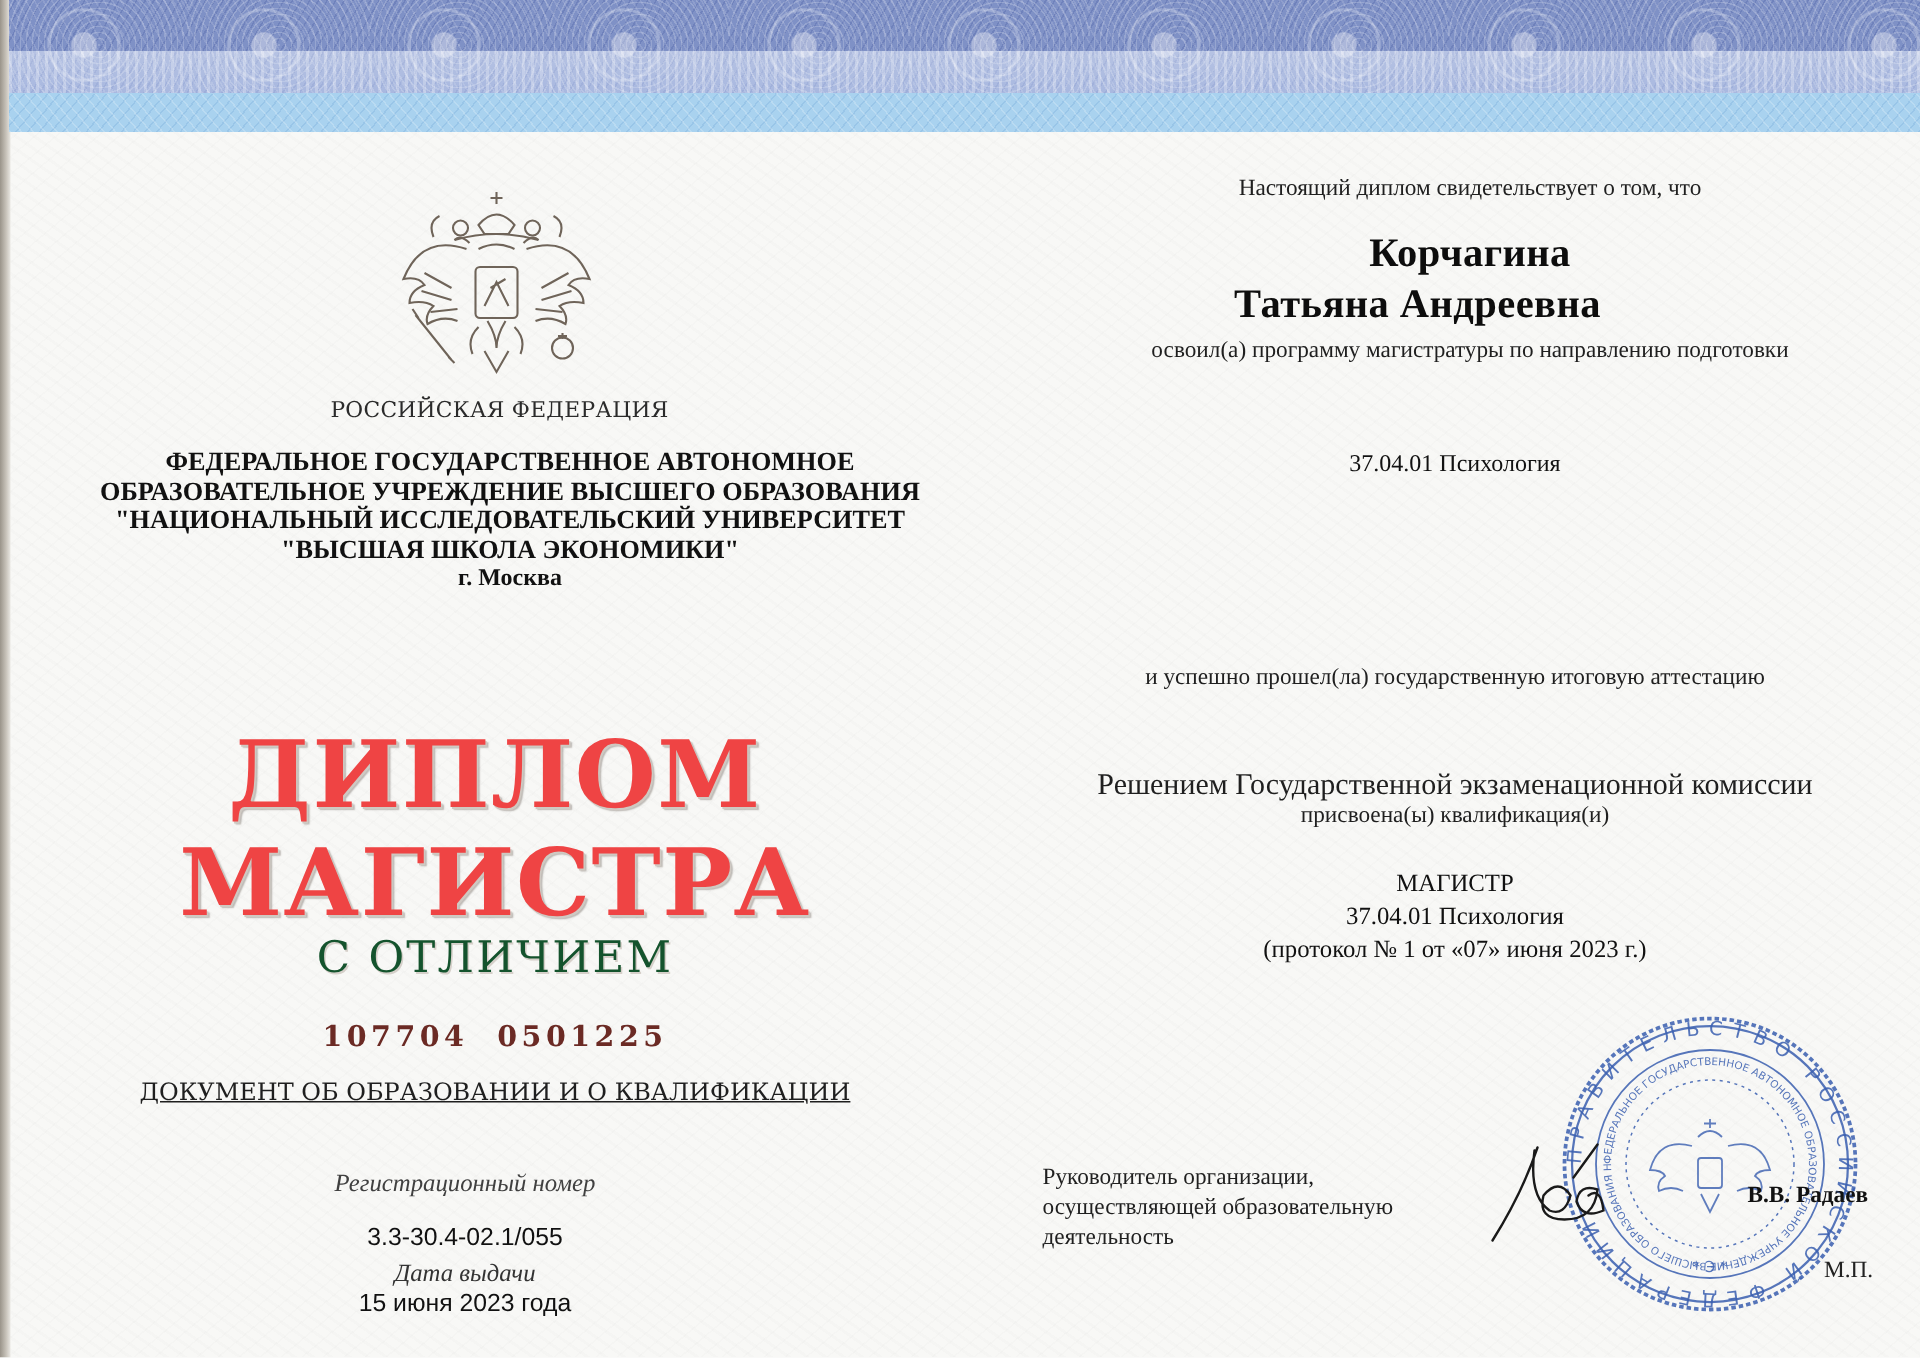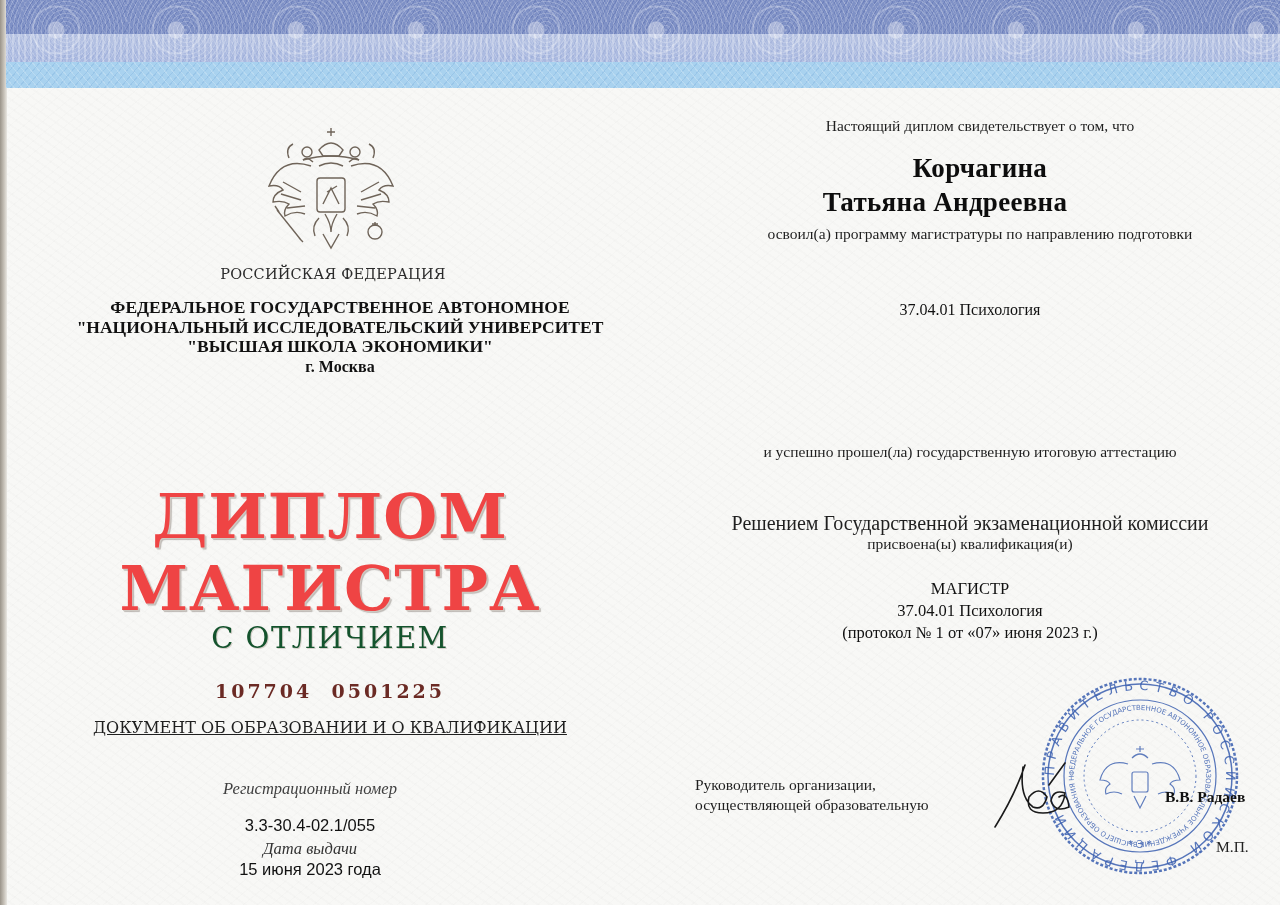--- a/index.html
+++ b/index.html
@@ -151,20 +151,21 @@
     <path d="M60 112 l8 14 l8 -14"></path>
     <path d="M14 88 l24 30 M12 84 l4 6 M36 116 l4 4"></path>
     <circle cx="112" cy="110" r="7"></circle>
       <path d="M112 100 v4 M109 102 h6"></path>
   </g>
 </svg>
 <div class="center rf-label">РОССИЙСКАЯ ФЕДЕРАЦИЯ</div>
 
 <div class="center inst">
   <div>ФЕДЕРАЛЬНОЕ ГОСУДАРСТВЕННОЕ АВТОНОМНОЕ</div>
+  <div>ОБРАЗОВАТЕЛЬНОЕ УЧРЕЖДЕНИЕ ВЫСШЕГО ОБРАЗОВАНИЯ</div>
   <div>"НАЦИОНАЛЬНЫЙ ИССЛЕДОВАТЕЛЬСКИЙ УНИВЕРСИТЕТ</div>
   <div>"ВЫСШАЯ ШКОЛА ЭКОНОМИКИ"</div>
   <div class="city" style="font-size:16px;">г. Москва</div>
 </div>
 
 <div class="center title1">ДИПЛОМ</div>
 <div class="center title2">МАГИСТРА</div>
 <div class="center subtitle">С ОТЛИЧИЕМ</div>
 <div class="center serial" style="white-space:pre;">107704  0501225</div>
 <div class="center doc-type">ДОКУМЕНТ ОБ ОБРАЗОВАНИИ И О КВАЛИФИКАЦИИ</div>
@@ -184,20 +185,21 @@
 <div class="center decision2">присвоена(ы) квалификация(и)</div>
 <div class="center qual">
   <div>МАГИСТР</div>
   <div>37.04.01 Психология</div>
   <div>(протокол № 1 от «07» июня 2023 г.)</div>
 </div>
 
 <div class="head-label">
   <div>Руководитель организации,</div>
   <div>осуществляющей образовательную</div>
+  <div>деятельность</div>
 </div>
 
 <svg class="stamp" viewBox="0 0 200 200">
   <defs>
     <path id="outerArc" d="M100,100 m-86,0 a86,86 0 1,1 172,0 a86,86 0 1,1 -172,0"></path>
     <path id="innerArc" d="M100,100 m-66,0 a66,66 0 1,1 132,0 a66,66 0 1,1 -132,0"></path>
   </defs>
   <g fill="none" stroke="#3a5fb0" opacity="0.85">
     <circle cx="100" cy="100" r="97" stroke-width="2.5" stroke-dasharray="3 2"></circle>
     <circle cx="100" cy="100" r="92" stroke-width="1.5"></circle>

